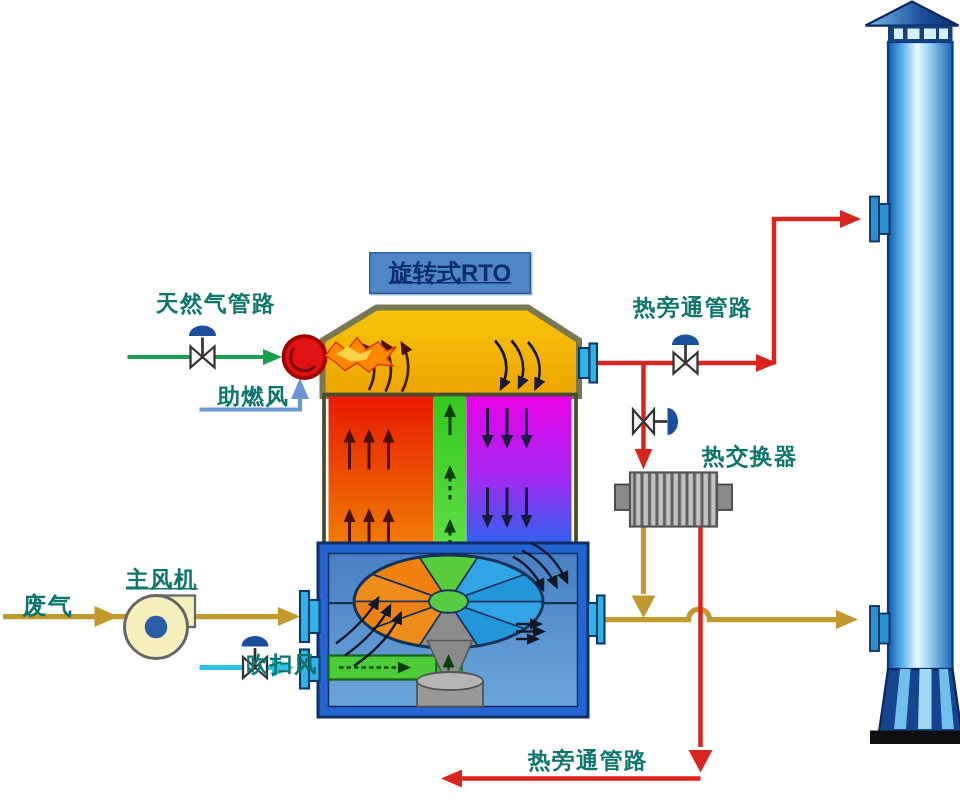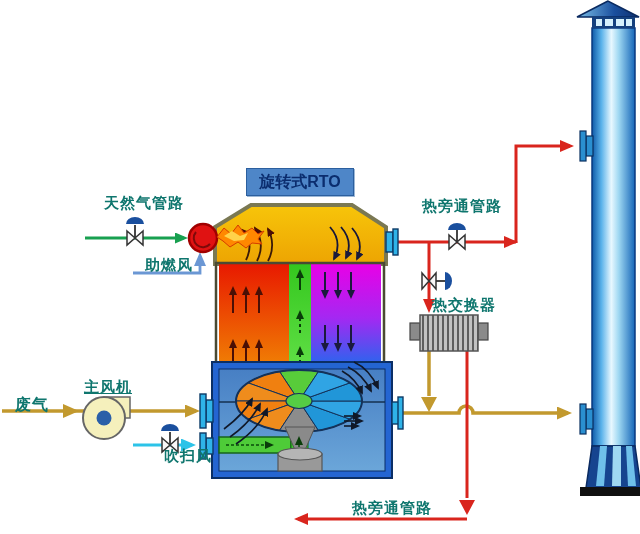--- a/index.html
+++ b/index.html
@@ -4,21 +4,21 @@
 <style>
   html,body{margin:0;padding:0;background:#fff;}
   #stage{position:relative;width:640px;height:534px;background:#ffffff;overflow:hidden;
          font-family:"Liberation Sans","DejaVu Sans",sans-serif;}
   #stage svg{position:absolute;left:0;top:0;}
   .lbl{position:absolute;color:#0f766e;font-weight:bold;font-size:15px;white-space:nowrap;
        letter-spacing:1px;line-height:1.1;}
   .lbl.big{font-size:16px;}
   .tagbox{position:absolute;background:#4e86c8;border:1px solid #2c5f9e;color:#0b2d6e;
           font-weight:bold;display:flex;align-items:center;justify-content:center;
-          white-space:nowrap;box-shadow:1px 1px 0 #9db8d6;}
+          white-space:nowrap;box-shadow:1px 1px 0 #9db8d6;text-decoration:underline;}
 </style>
 </head>
 <body>
 
 <div id="stage">
 
 <svg width="640" height="534" viewBox="0 0 640 534">
   <defs>
     <linearGradient id="gDome" x1="0" y1="0" x2="0" y2="1">
       <stop offset="0" stop-color="#f7c50a"></stop>
@@ -273,19 +273,19 @@
     <path d="M162,438 L170,445 L162,452 Z M178,438 L170,445 L178,452 Z" fill="#f8f8f8" stroke="#333333" stroke-width="1.5"></path>
   </g>
 </svg>
 
 <div class="tagbox" style="left:246px;top:168px;width:106px;height:26px;font-size:16px;">旋转式RTO</div>
 
 <div class="lbl" style="left:104px;top:195px;">天然气管路</div>
 <div class="lbl" style="left:145px;top:257px;">助燃风</div>
 <div class="lbl big" style="left:15px;top:396px;">废气</div>
 <div class="lbl" style="left:84px;top:379px;text-decoration:underline;">主风机</div>
-<div class="lbl" style="left:148px;top:448px;padding-left:16px;">吹扫风</div>
+<div class="lbl" style="left:148px;top:436px;padding-left:16px;">吹扫风</div>
 <div class="lbl" style="left:422px;top:198px;">热旁通管路</div>
-<div class="lbl" style="left:432px;top:297px;text-align:right;">热交换器</div>
+<div class="lbl" style="left:468px;top:297px;text-align:right;">热交换器</div>
 <div class="lbl" style="left:352px;top:500px;">热旁通管路</div>
 
 
 </div>
 
 </body></html>

